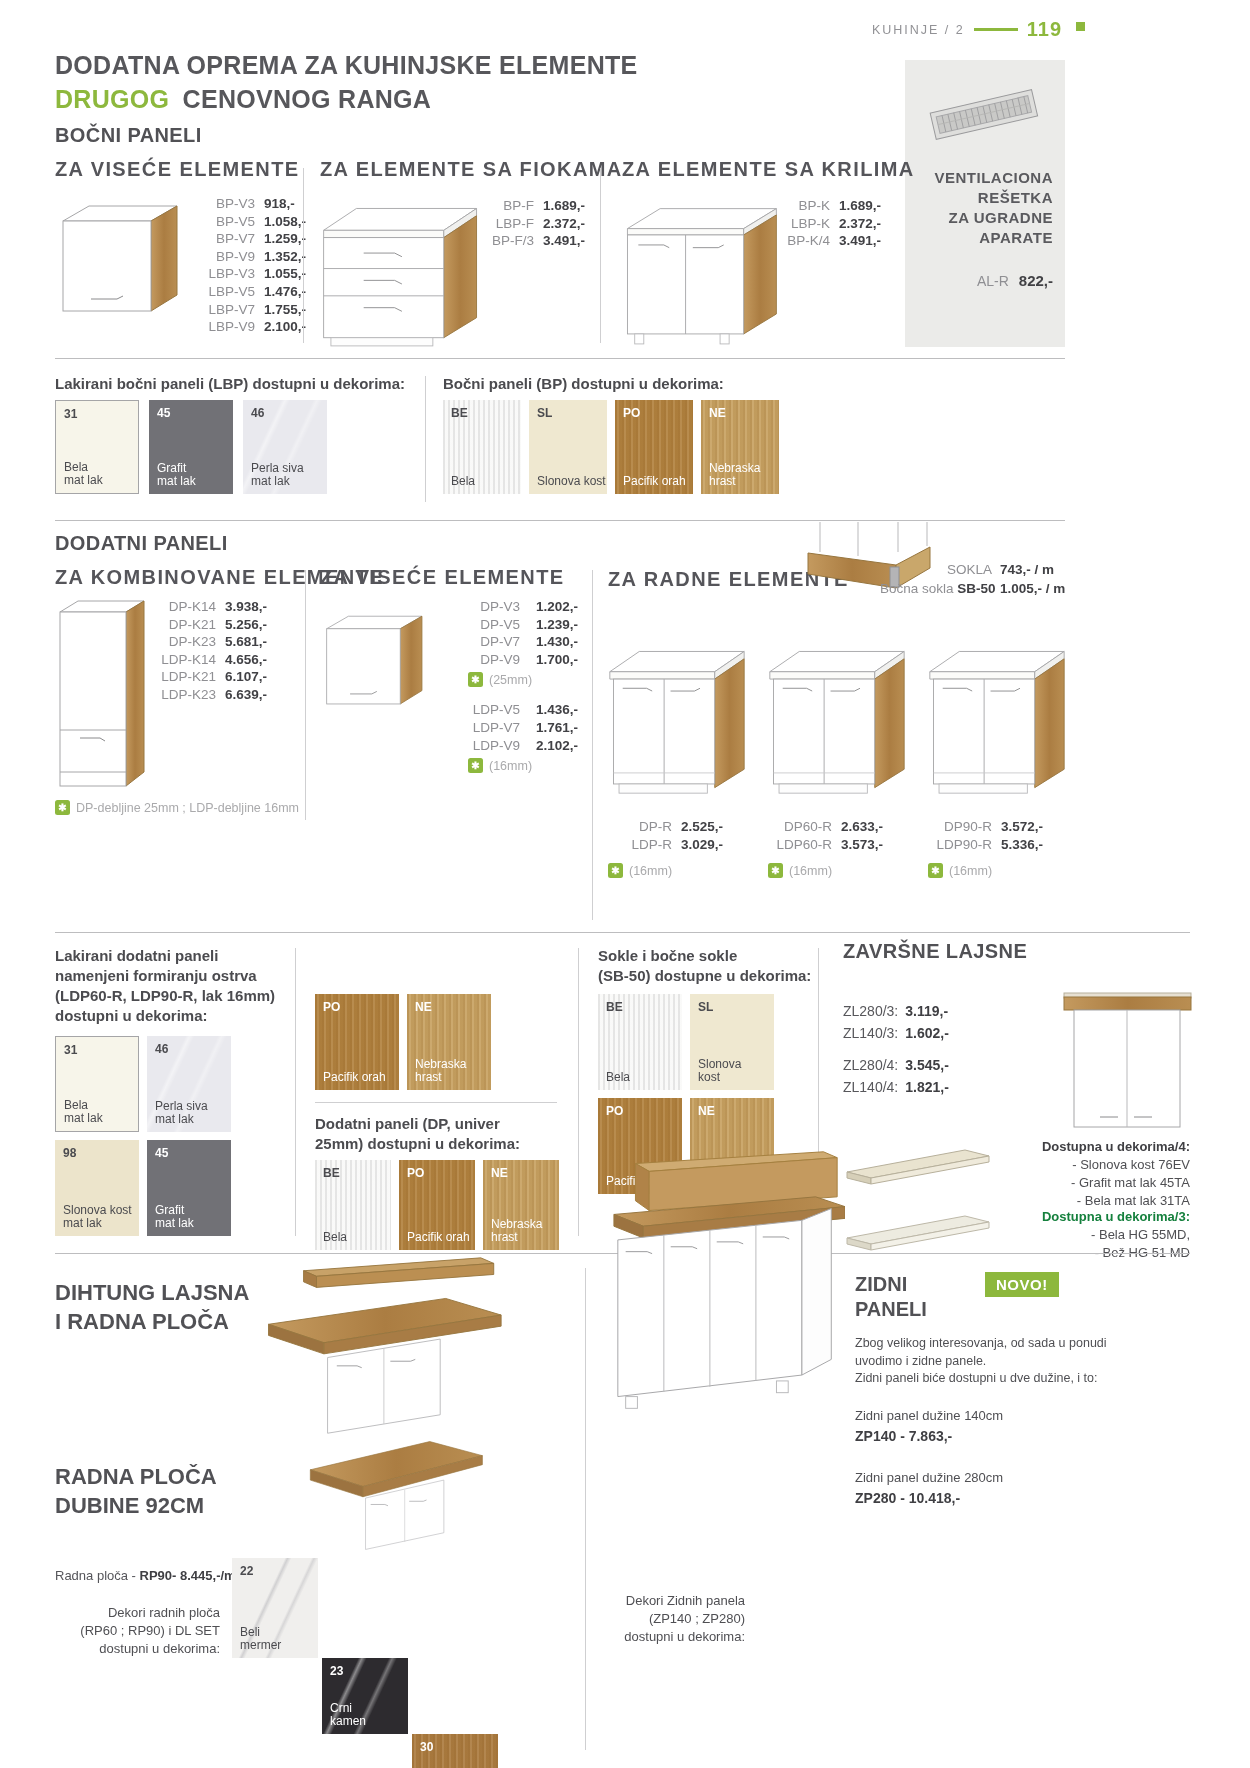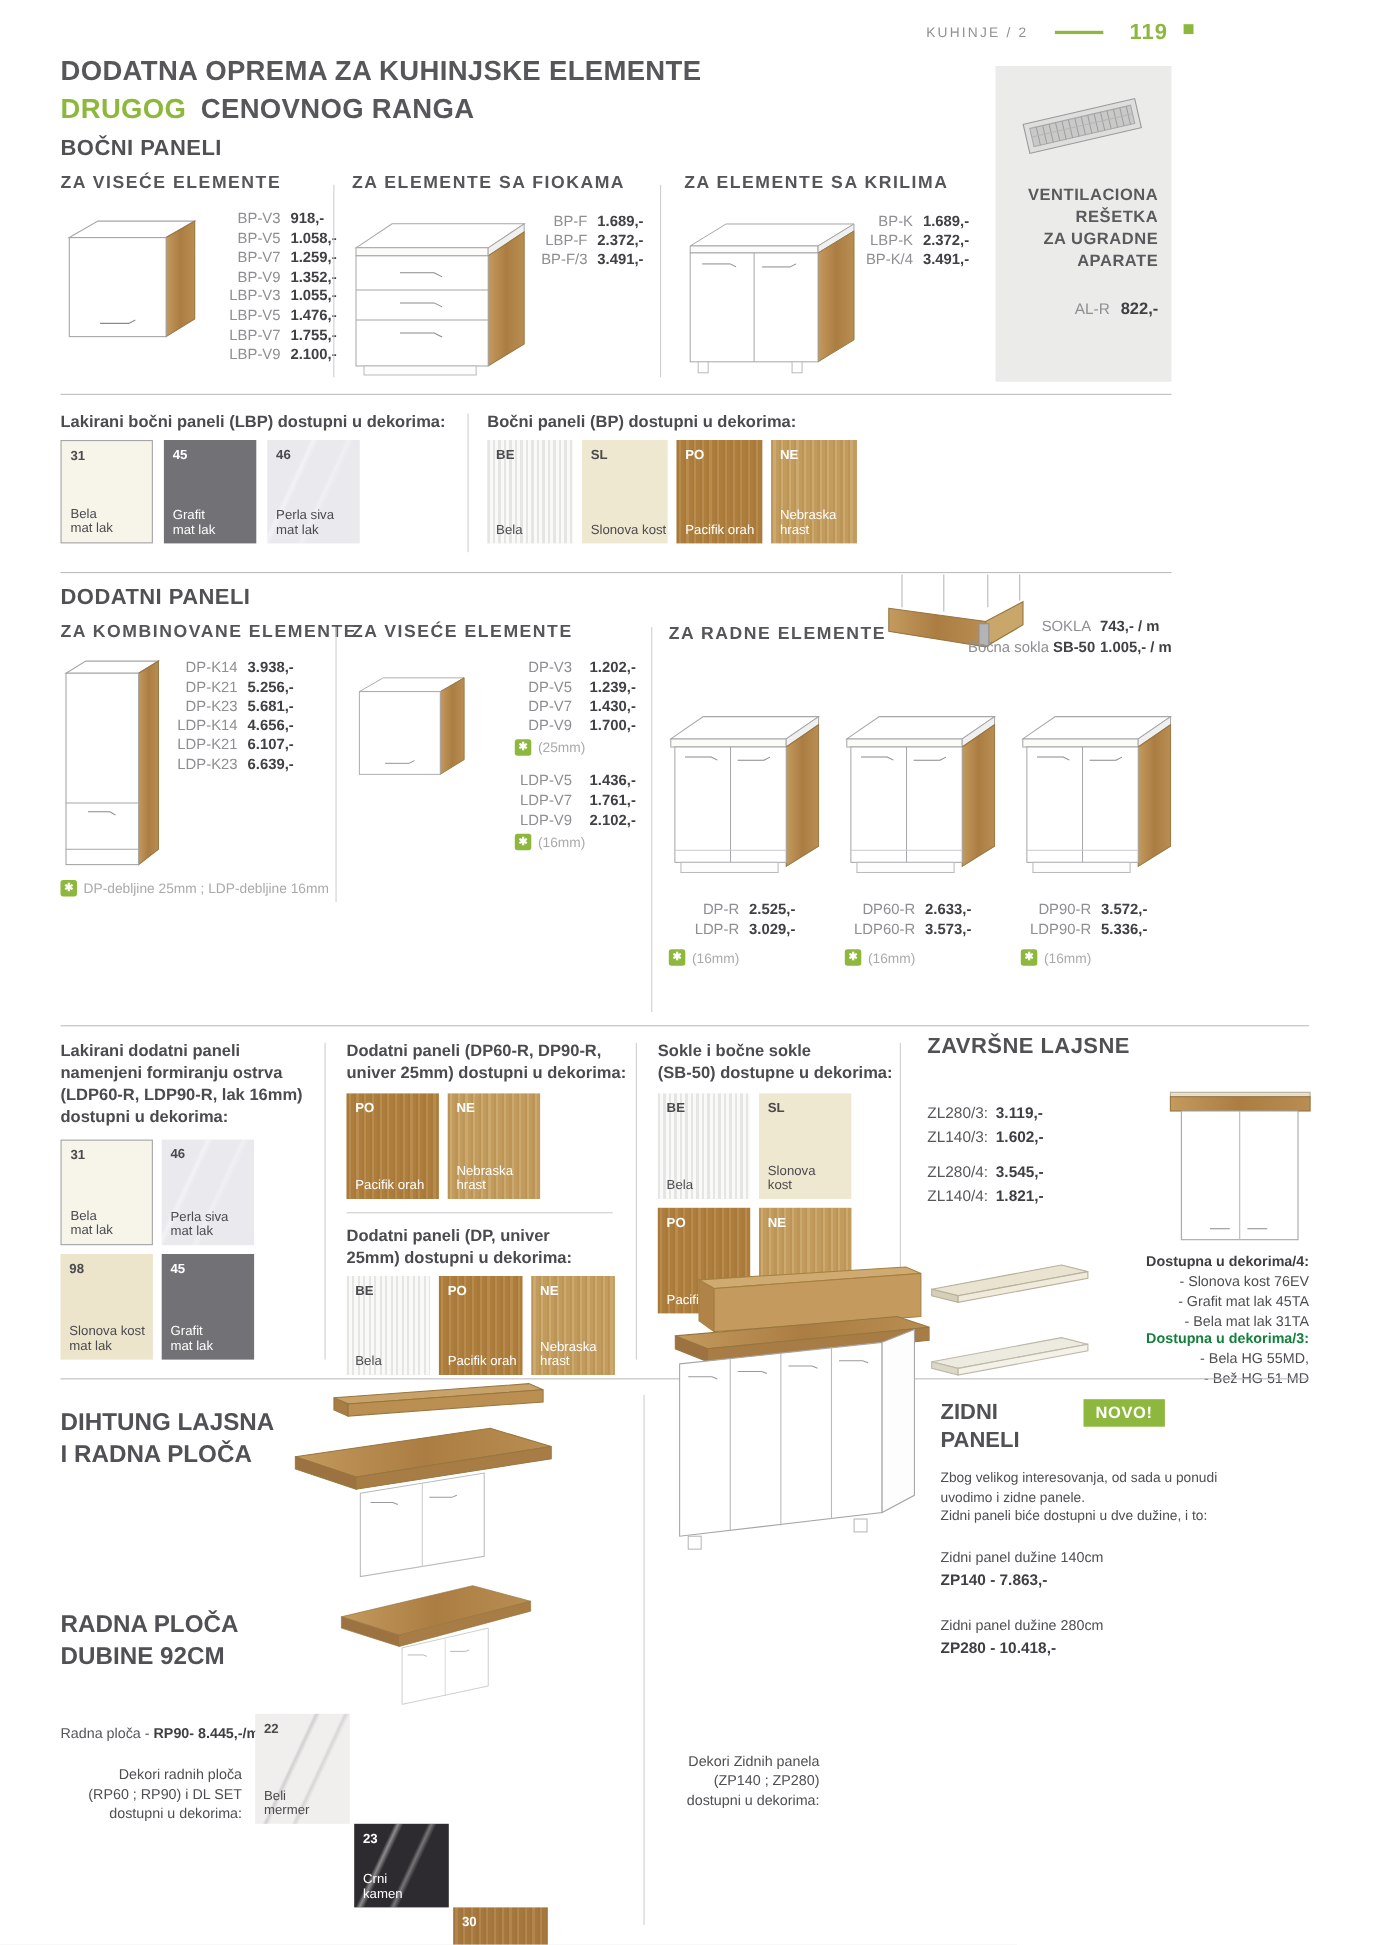--- a/index.html
+++ b/index.html
@@ -3,21 +3,21 @@
 <meta charset="utf-8">
 <style>
 *{margin:0;padding:0;box-sizing:border-box}
 body{font-family:"Liberation Sans",sans-serif;background:#e9e9e9}
 .page{position:relative;width:1250px;height:1768px;background:#fff;margin:0 auto;overflow:hidden}
 .abs{position:absolute}
 .hr{position:absolute;height:1px;background:#bdbdbf}
 .vr{position:absolute;width:1px;background:#cfcfd1}
 .h-main{font-size:25px;font-weight:bold;color:#57575b;letter-spacing:.3px;line-height:34px;white-space:nowrap}
 .h-sec{font-size:20px;font-weight:bold;color:#515155;letter-spacing:.4px;white-space:nowrap}
-.h-sub{font-size:16px;font-weight:bold;color:#55555a;letter-spacing:1.4px;white-space:nowrap}
+.h-sub{font-size:20px;font-weight:bold;color:#55555a;letter-spacing:1.4px;white-space:nowrap}
 .h-dek{font-size:15px;font-weight:bold;color:#4b4b4f;line-height:20px;white-space:nowrap}
 .green{color:#8db83d}
 .bc{font-size:12.5px;color:#919195;letter-spacing:2px;white-space:nowrap}
 .pageno{font-size:20px;font-weight:bold;color:#8db83d;letter-spacing:1px}
 .prow{display:flex;line-height:17.6px;font-size:13.5px;white-space:nowrap}
 .pc{color:#8f8f93;text-align:right;flex:none}
 .pv{font-weight:bold;color:#414145;margin-left:9px}.w46{width:46px}.w52{width:52px}.w58{width:58px}
 .note-row{display:flex;align-items:center;gap:6px}
 .star{width:15px;height:15px;flex:none;background:#8db83d;border-radius:2.5px;color:#fff;font-size:10px;line-height:15px;text-align:center;font-weight:bold}
 .note{color:#aaaaac;font-size:12.5px;white-space:nowrap}
@@ -60,21 +60,21 @@
     <linearGradient id="wdg" x1="0" y1="0" x2="1" y2="0">
       <stop offset="0" stop-color="#c49a5f"></stop>
         <stop offset=".5" stop-color="#ab7d42"></stop>
         <stop offset="1" stop-color="#b98e52"></stop>
     </linearGradient>
   </defs>
 </svg>
 
 <div class="page">
 
-  <div class="abs" style="left:842px;top:18px;width:220px;display:flex;align-items:center;justify-content:space-between;gap:9px">
+  <div class="abs" style="left:842px;top:18px;width:220px;display:flex;align-items:center;justify-content:flex-end;gap:9px">
     <span class="bc">KUHINJE / 2</span>
     <span style="width: 44px; height: 3px; background-color: rgb(141, 184, 61);"></span>
     <span class="pageno">119</span>
   </div>
   <div class="abs" style="left: 1076px; top: 22px; width: 9px; height: 9px; background-color: rgb(141, 184, 61);"></div>
 
   <div class="abs h-main" style="left:55px;top:48px">
     <div>DODATNA OPREMA ZA KUHINJSKE ELEMENTE</div>
     <div>
       <span class="green">DRUGOG</span>
@@ -495,24 +495,20 @@
 mat lak</span>
       </div>
     <div class="sw lt" style="width: 84px; height: 96px; background-color: rgb(113, 113, 118);">
         <span class="num">45</span>
         <span class="nm">Grafit
 mat lak</span>
       </div>
   </div>
   <div class="vr" style="left:295px;top:948px;height:288px"></div>
 
-  <div class="abs h-dek" style="left:315px;top:946px">
-    <div>Dodatni paneli (DP60-R, DP90-R,</div>
-    <div>univer 25mm) dostupni u dekorima:</div>
-  </div>
   <div class="abs swrow" style="left:315px;top:994px">
     <div class="sw wd lt" style="width: 84px; height: 96px; background-color: rgb(178, 130, 63);">
         <span class="num">PO</span>
         <span class="nm">Pacifik orah</span>
       </div>
     <div class="sw wd lt" style="width: 84px; height: 96px; background-color: rgb(200, 162, 98);">
         <span class="num">NE</span>
         <span class="nm">Nebraska
 hrast</span>
       </div>

